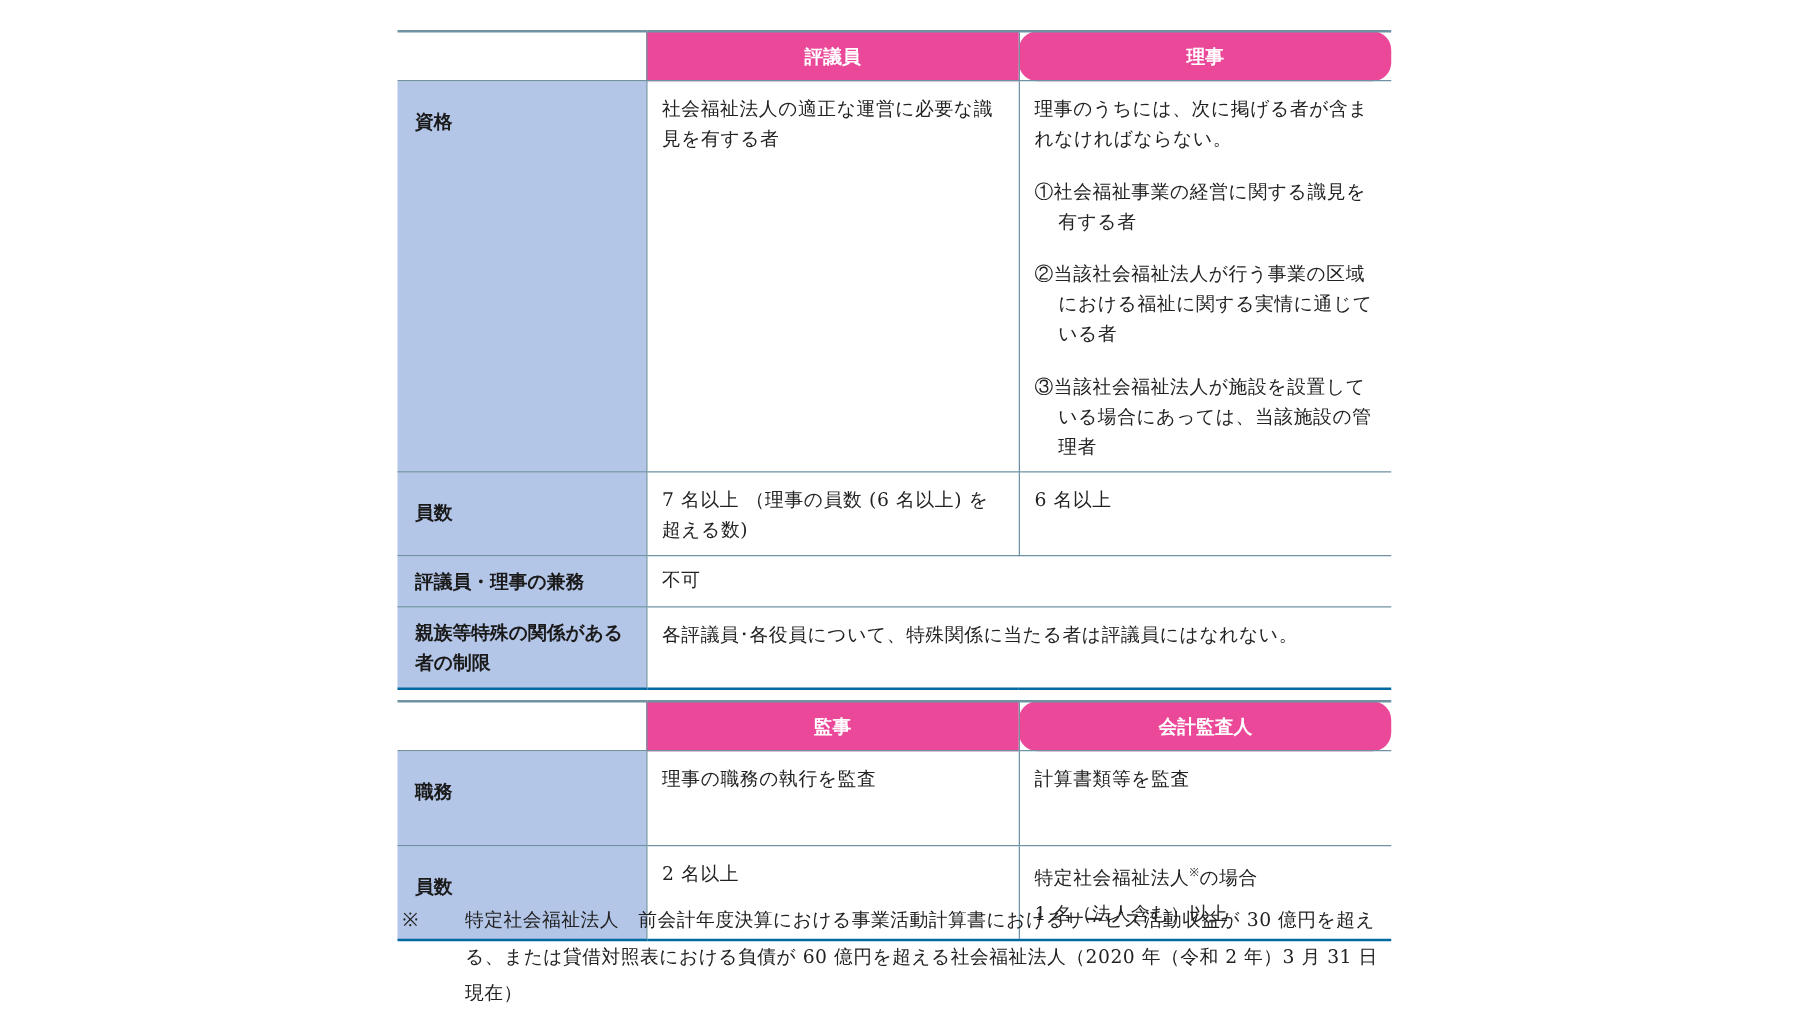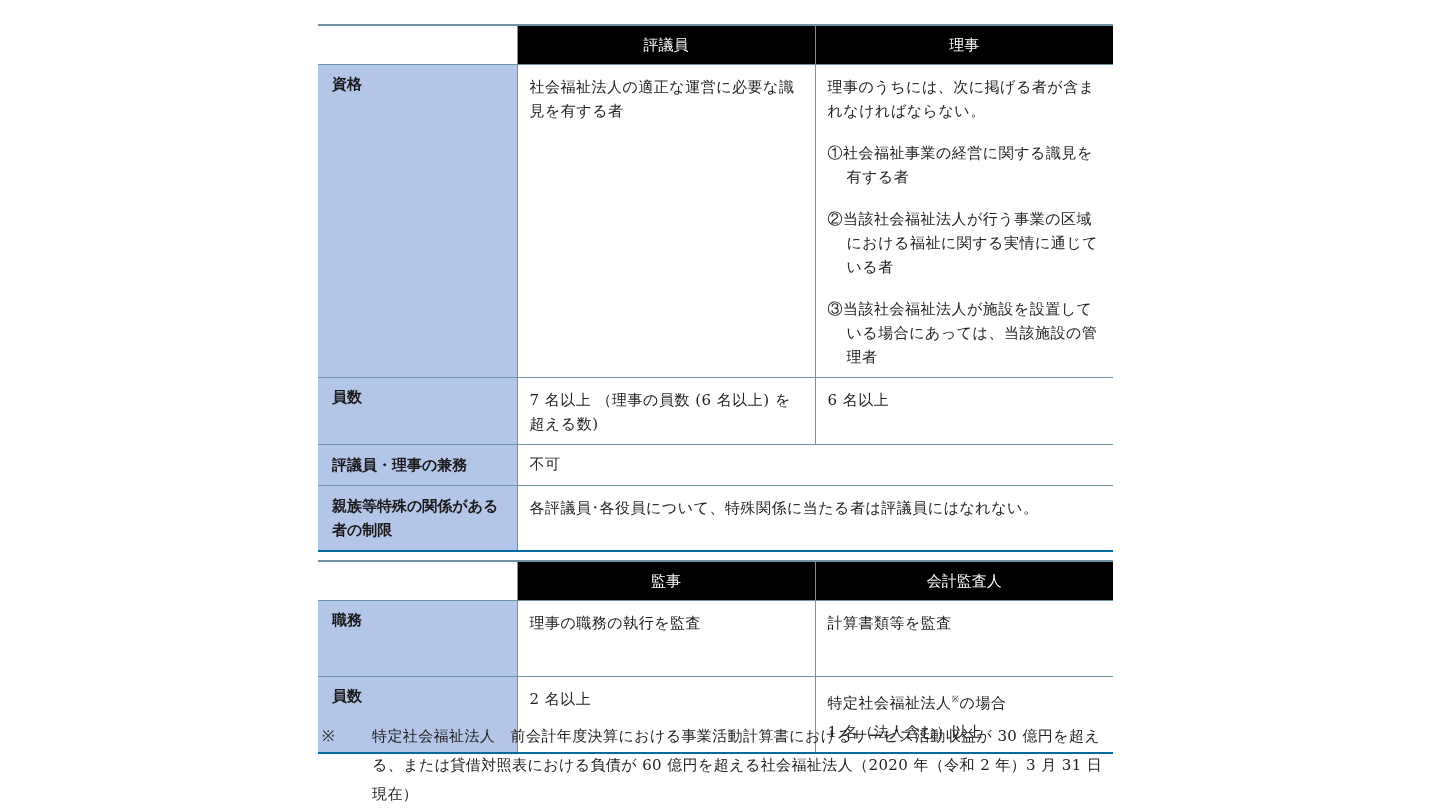--- a/index.html
+++ b/index.html
@@ -2,27 +2,27 @@
 <html><head>
 <meta charset="utf-8">
 <style>
   html, body { margin: 0; padding: 0; background: #ffffff; }
   body { width: 1440px; height: 810px; position: relative; overflow: hidden;
          font-family: "DejaVu Serif", "Liberation Serif", serif; color: #222; }
   .tbl { position: absolute; left: 318px; width: 795px; border-collapse: collapse; table-layout: fixed; }
   .tbl td, .tbl th { border: 1px solid #6f93a3; vertical-align: top; padding: 0; }
   .tbl tr:first-child th, .tbl tr:first-child td { border-top: 2px solid #6f93a3; }
   .tbl tr:last-child td { border-bottom: 2px solid #0369a1; }
-  .tbl td:last-child, .tbl th:last-child { border-right: none; }
+  .tbl td:last-child, .tbl th:last-child { border-right: none; border-radius: 15px; }
   .tbl td:first-child, .tbl th:first-child { border-left: none; }
   .corner { background: #ffffff; height: 38px; }
-  .hdr { background: #000000; color: #ffffff; font-family: "DejaVu Sans", "Liberation Sans", sans-serif;
-         font-weight: normal; font-size: 15px; text-align: center; vertical-align: middle !important; height: 38px; }
+  .hdr { background: #ec4899; color: #ffffff; font-family: "DejaVu Sans", "Liberation Sans", sans-serif;
+         font-weight: bold; font-size: 15px; text-align: center; vertical-align: middle !important; height: 38px; }
   .lbl { background: #b4c6e7; font-family: "DejaVu Sans", "Liberation Sans", sans-serif; font-weight: bold;
-         font-size: 15px; color: #1a1a1a; padding: 7px 14px !important; line-height: 24px; }
+         font-size: 15px; color: #1a1a1a; padding: 20px 14px !important; line-height: 24px; }
   .cell { font-size: 15px; line-height: 24px; padding: 10px 12px 8px 12px !important; letter-spacing: 0.5px; }
   .item { padding-left: 19px; text-indent: -19px; margin-top: 18px; }
   .t1 { top: 24px; }
   .t2 { top: 560px; }
   .note { position: absolute; left: 322px; top: 722px; width: 795px; font-size: 15px; line-height: 29px; letter-spacing: 0.4px; }
   .note-mark { position: absolute; left: 0; top: 0; }
   .note-body { margin-left: 50px; }
 </style>
 </head>
 <body>

